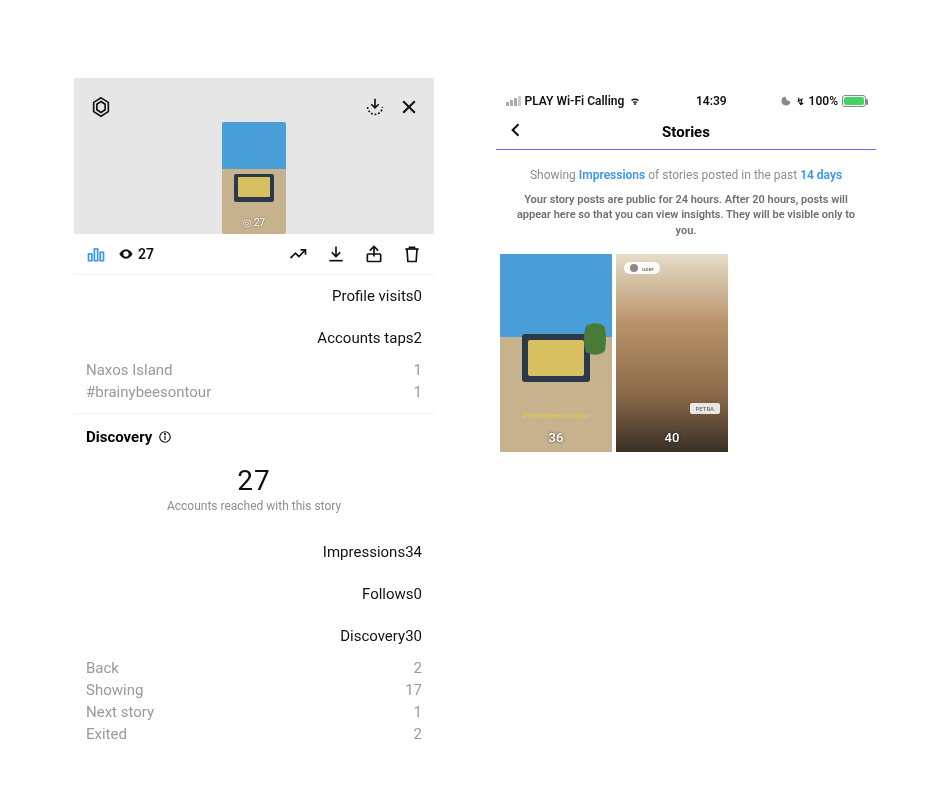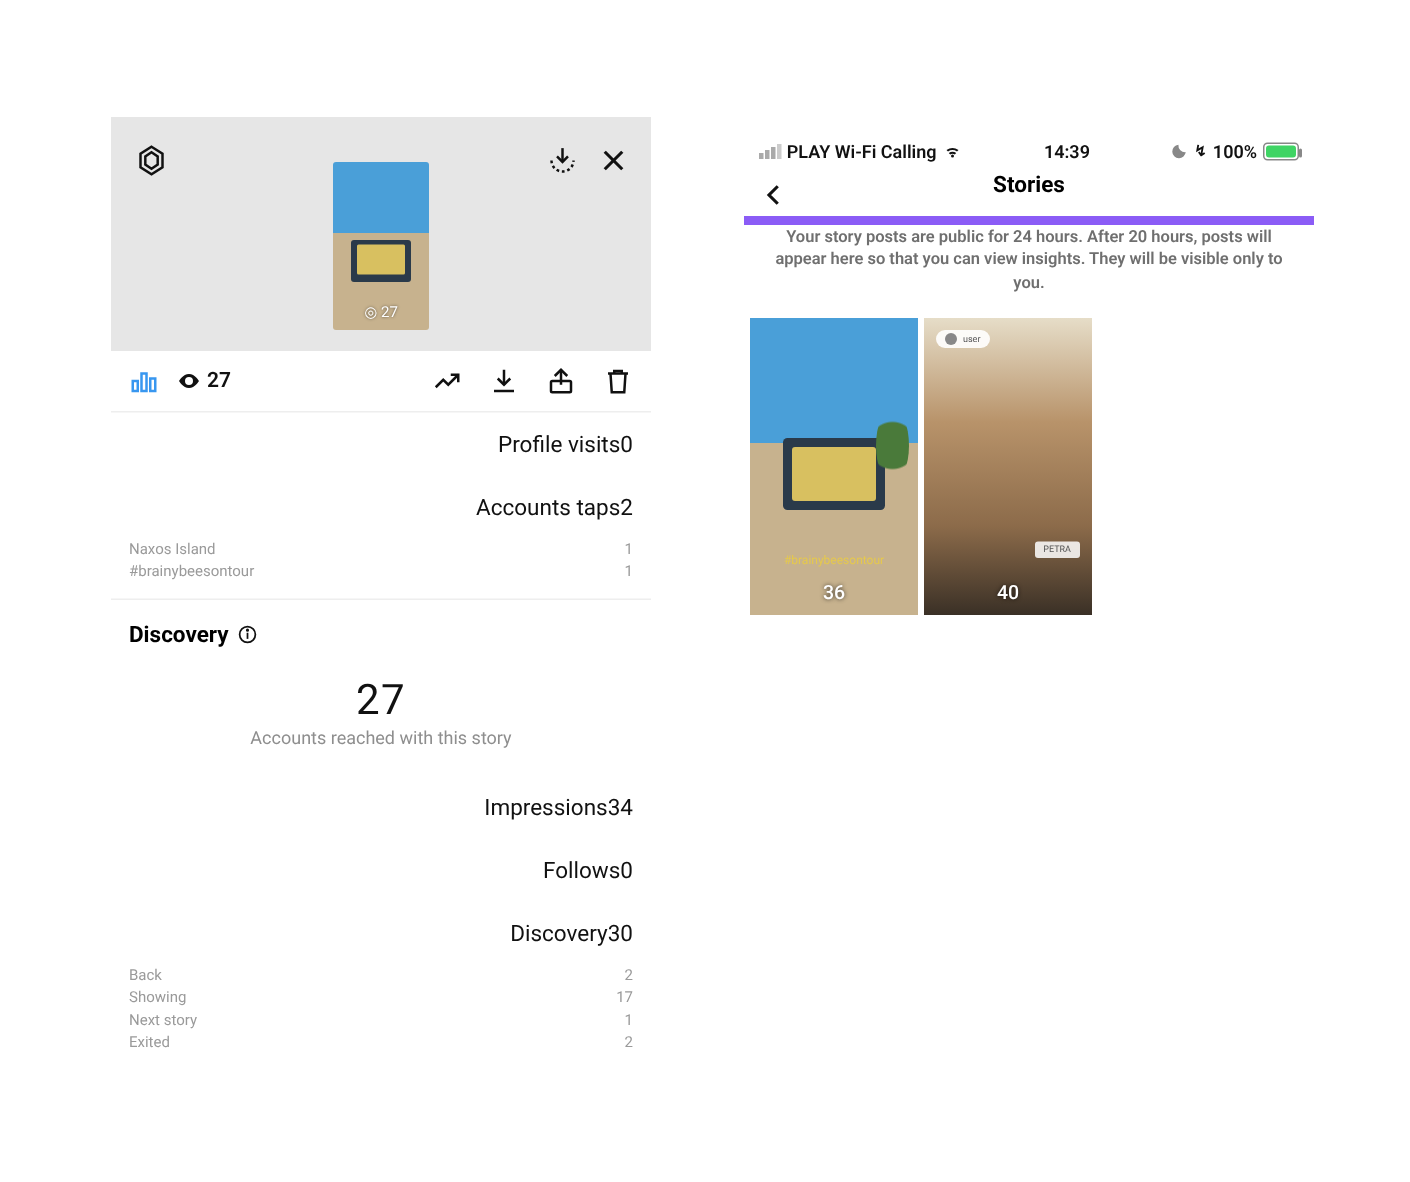--- a/index.html
+++ b/index.html
@@ -1,39 +1,39 @@
 <!DOCTYPE html>
 <html><head>
 <meta charset="utf-8">
 <style>
   * { box-sizing: border-box; margin: 0; padding: 0; }
   body { font-family: -apple-system, BlinkMacSystemFont, "Segoe UI", Roboto, sans-serif; background: #fff; width: 940px; height: 788px; position: relative; }
 
   
   .left-panel { position: absolute; left: 74px; top: 78px; width: 360px; }
-  .story-header { background: #e6e6e6; height: 156px; position: relative; display:flex; align-items:flex-start; justify-content:center; }
+  .story-header { background: #e6e6e6; height: 156px; position: relative; display:flex; align-items:flex-end; justify-content:center; }
   .hdr-icon { position: absolute; top: 18px; width: 22px; height: 22px; display:flex; align-items:center; justify-content:center; }
   .hdr-left-icon { left: 16px; }
   .hdr-right-save { right: 48px; }
   .hdr-right-close { right: 14px; }
   .story-thumb { width: 64px; height: 112px; margin-top: 30px; background: linear-gradient(to bottom, #4a9fd8 0%, #4a9fd8 42%, #c7b28e 42%, #c7b28e 100%); border-radius: 2px; position: relative; overflow:hidden; }
   .story-thumb::before { content:""; position:absolute; left:12px; top:52px; width:40px; height:28px; background:#2a3a4a; border-radius:2px; }
   .story-thumb::after { content:""; position:absolute; left:16px; top:55px; width:32px; height:20px; background:#d8c060; border-radius:1px; }
   .story-thumb-count { position:absolute; bottom:6px; left:0; right:0; text-align:center; font-size:10px; color:#fff; text-shadow:0 0 2px rgba(0,0,0,.6); }
 
   .toolbar-row { display:flex; align-items:center; justify-content:space-between; padding: 10px 12px; border-bottom:1px solid #eee; }
   .toolbar-left { display:flex; align-items:center; gap:12px; }
   .toolbar-right { display:flex; align-items:center; gap:18px; }
   .t-icon { width:20px; height:20px; display:flex; align-items:center; justify-content:center; color:#111; }
   .bar-icon { color:#3897f0; }
   .eye-count { font-size:14px; font-weight:600; color:#111; display:flex; align-items:center; gap:4px; }
   .eye-count svg { width:16px; height:16px; }
 
   .metric-row { display:flex; justify-content:flex-end; padding: 12px 12px; font-size:15px; color:#111; }
-  .sub-row { display:flex; justify-content:space-between; padding: 2px 12px 2px 12px; font-size:10px; color:#9a9a9a; }
+  .sub-row { display:flex; justify-content:space-between; padding: 2px 12px 2px 12px; font-size:15px; color:#9a9a9a; }
   .section-divider { border-top:1px solid #eee; margin-top:10px; }
   .section-title-row { display:flex; align-items:center; gap:6px; padding: 14px 12px 8px; }
   .section-title { font-weight:700; font-size:15px; }
   .info-circle { width:14px; height:14px; }
 
   .accounts-block { text-align:center; padding: 10px 0 18px; }
   .accounts-num { font-size:28px; font-weight:400; color:#111; letter-spacing:1px; }
   .accounts-label { font-size:12px; color:#8e8e8e; margin-top:2px; }
 
   
@@ -41,21 +41,21 @@
   .status-bar { display:flex; align-items:center; justify-content:space-between; padding: 4px 10px 6px; font-size:12px; font-weight:600; color:#111;margin-top:12px; }
   .status-left { display:flex; align-items:center; gap:4px; }
   .status-right { display:flex; align-items:center; gap:4px; }
   .battery-shell { width:24px; height:12px; border:1px solid #888; border-radius:3px; position:relative; display:inline-block; }
   .battery-shell::after { content:""; position:absolute; right:-3px; top:3px; width:2px; height:6px; background:#888; border-radius:1px; }
   .battery-fill { position:absolute; left:1px; top:1px; bottom:1px; right:1px; background:#3fd464; border-radius:2px; }
   .signal-bars { display:inline-flex; align-items:flex-end; gap:1.5px; }
   .signal-bars span { width:2.5px; background:#aaa; display:block; }
   .signal-bars span:nth-child(1){height:4px;} .signal-bars span:nth-child(2){height:6px;background:#aaa;} .signal-bars span:nth-child(3){height:8px;background:#aaa;} .signal-bars span:nth-child(4){height:10px;background:#ccc;}
 
-  .nav-bar { position:relative; height:36px; display:flex; justify-content:center; border-bottom:6px solid #8b5cf6; }
+  .nav-bar { position:relative; height:36px; display:flex; align-items:center; justify-content:center; border-bottom:1px solid #8b5cf6; }
   .nav-back { position:absolute; left:10px; top:6px; width:24px; height:24px; color:#111; }
   .nav-title { font-size:15px; font-weight:700; }
   .filter-row { text-align:center; padding: 18px 12px 10px; font-size:12px; color:#8e8e8e; }
   .filter-row .hl { color:#3897f0; font-weight:600; }
   .policy { text-align:center; padding: 0 20px 16px; font-size:11px; font-weight:600; color:#6f6f6f; line-height:1.4; }
   .thumbs-row { display:flex; gap:4px; padding: 0 4px; }
   .thumb { width:112px; height:198px; position:relative; overflow:hidden; }
   .thumb-overlay { position:absolute; left:0; right:0; bottom:0; height:30px; display:flex; align-items:center; justify-content:center; color:#fff; font-size:13px; font-weight:500; text-shadow:0 0 3px rgba(0,0,0,.7); }
   .thumb1 { background: linear-gradient(to bottom, #4a9fd8 0%, #4a9fd8 42%, #c7b28e 42%, #c7b28e 100%); }
   .thumb1::before { content:""; position:absolute; left:22px; top:80px; width:68px; height:48px; background:#2a3a4a; border-radius:3px; }
@@ -244,20 +244,23 @@
 
   <div class="nav-bar">
     <div class="nav-back">
       <svg viewBox="0 0 24 24" width="20" height="20" fill="none" stroke="#111" stroke-width="2.5">
           <polyline points="15,5 8,12 15,19"></polyline>
         </svg>
     </div>
     <div class="nav-title">Stories</div>
   </div>
 
+  <div class="filter-row">
+    <span>Showing </span><span class="hl">Impressions</span><span> of stories posted in the past </span><span class="hl">14 days</span>
+  </div>
 
   <div class="policy">Your story posts are public for 24 hours. After 20 hours, posts will appear here so that you can view insights. They will be visible only to you.</div>
 
   <div class="thumbs-row">
     <div class="thumb thumb1">
       <div class="greenery"></div>
       <div class="caption">#brainybeesontour</div>
       <div class="thumb-overlay">36</div>
     </div>
     <div class="thumb thumb2">

